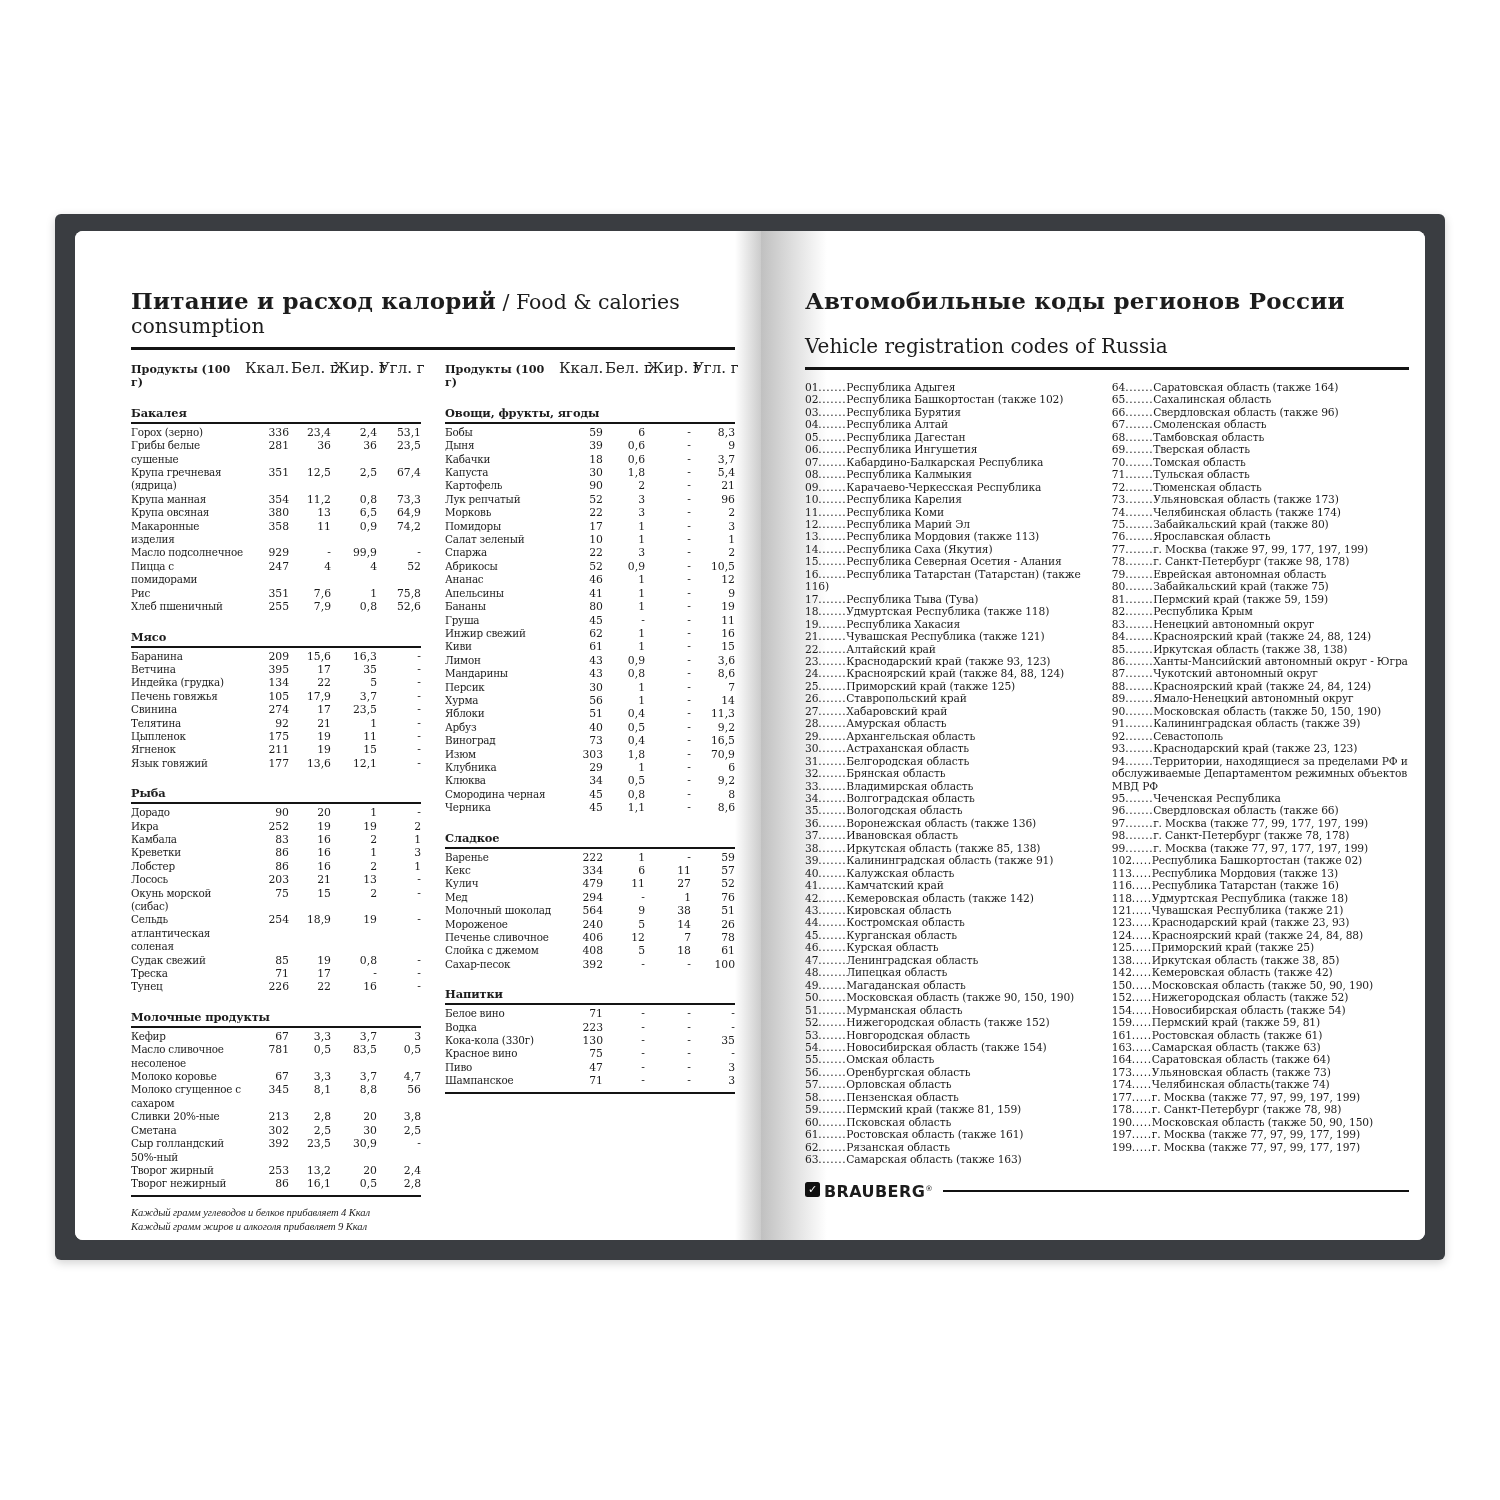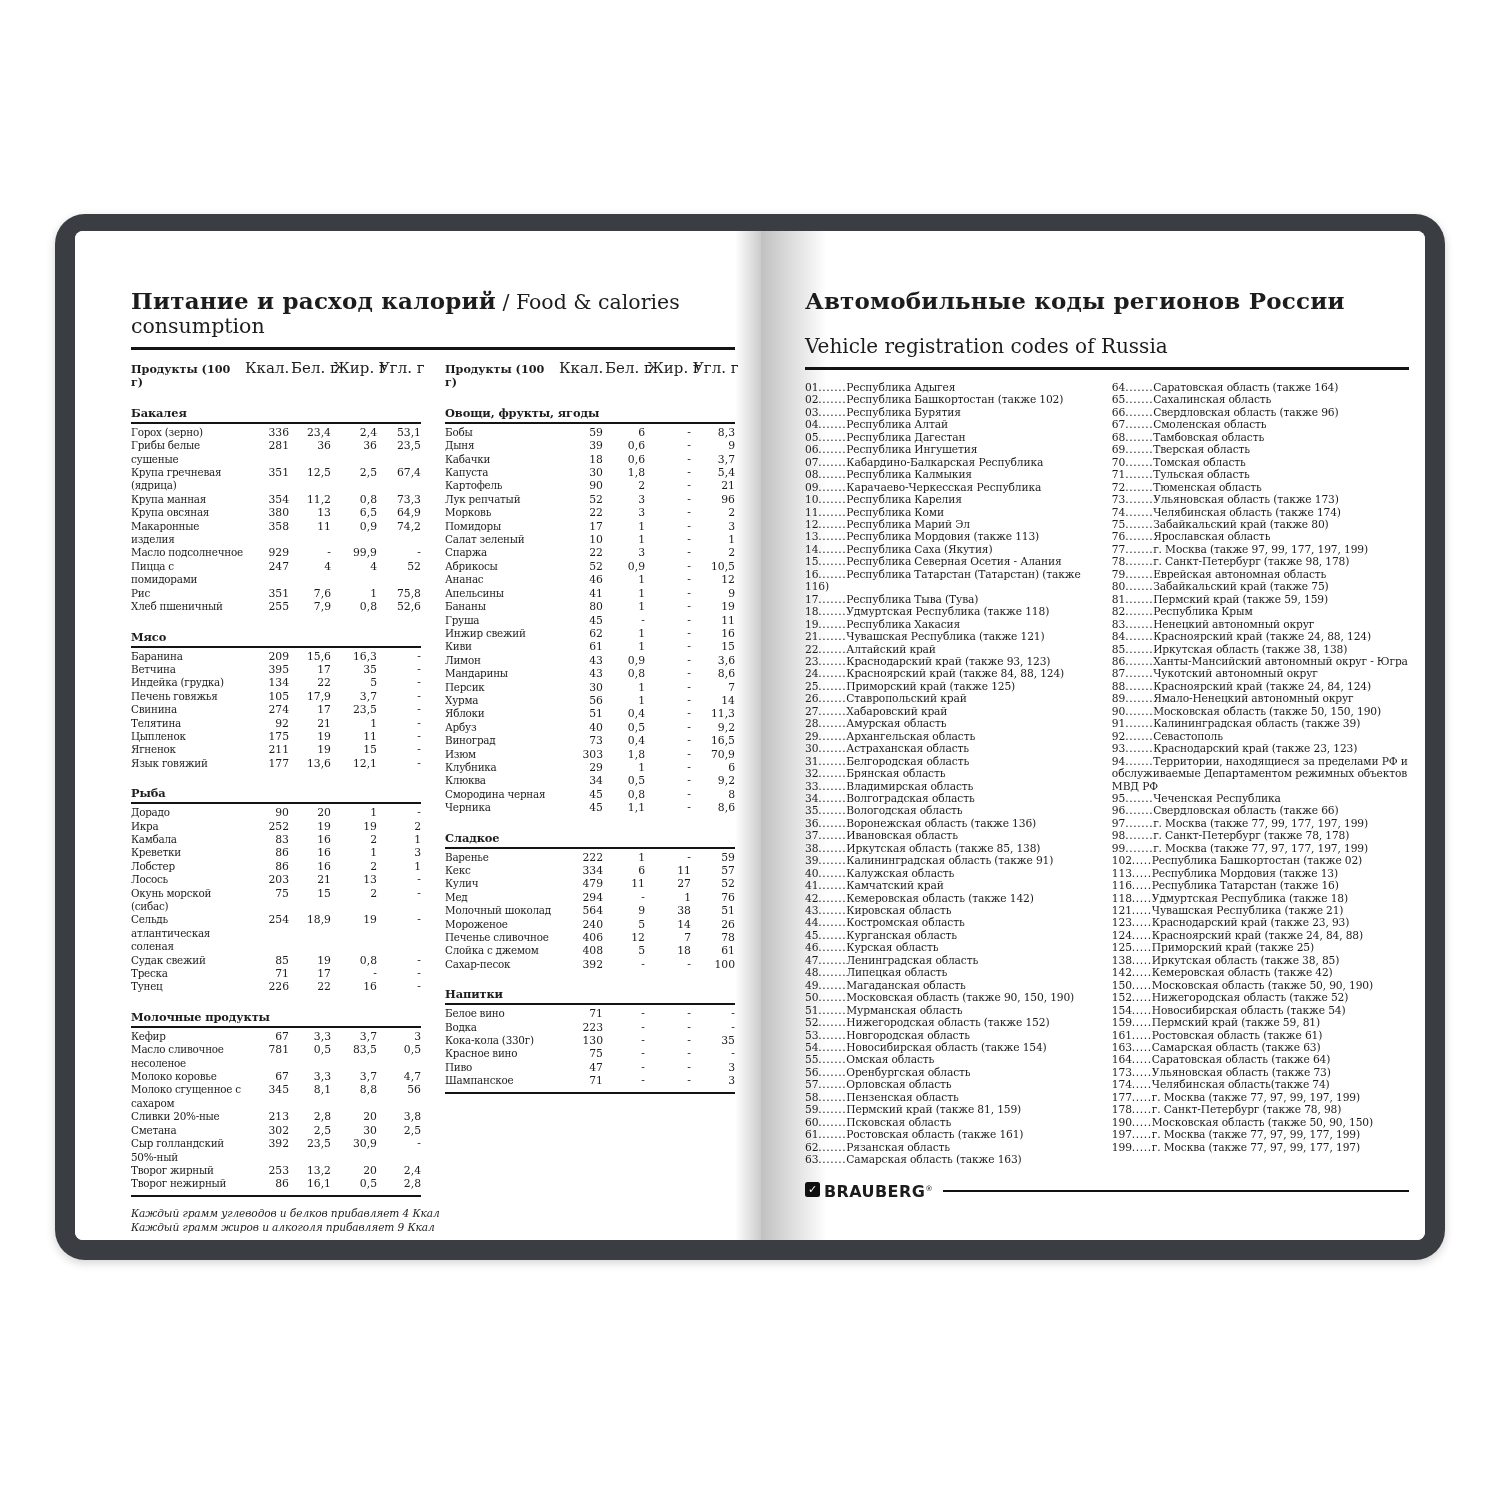--- a/index.html
+++ b/index.html
@@ -3,21 +3,21 @@
 <meta charset="utf-8">
 <style>
   html,body { margin:0; padding:0; }
   body {
     width:1500px; height:1500px; background:#ffffff; position:relative;
     font-family:"DejaVu Serif", serif; color:#1c1c1c;
     -webkit-font-smoothing:antialiased;
   }
   .book {
     position:absolute; left:55px; top:214px; width:1390px; height:1046px;
-    background:#3a3d41; border-radius:30px; box-sizing:border-box;
+    background:#3a3d41; border-radius:6px; box-sizing:border-box;
     padding:17px 20px 20px 20px; box-shadow:0 3px 10px rgba(0,0,0,0.18);
   }
   .spread {
     position:relative; width:100%; height:100%; background:#ffffff;
     display:flex; border-radius:8px; overflow:hidden;
   }
   .page { flex:1; position:relative; box-sizing:border-box; background:#fff; }
   .page.left  { padding:56px 26px 0 56px; }
   .page.right { padding:56px 16px 0 44px; }
   .page.left::after {
@@ -48,21 +48,21 @@
   .frow .num  { font-size:10.8px; text-align:right; white-space:nowrap; }
   .fhead { margin-bottom:7px; }
   .fhead .prod { font-weight:bold; font-size:11.2px; letter-spacing:0; }
   .fhead .num  { font-weight:normal; font-size:15px; }
   .fsec-title {
     font-weight:bold; font-size:11.4px; border-bottom:2px solid #141414;
     padding-bottom:2px; margin:16px 0 2px 0; letter-spacing:-0.1px;
   }
   .col-end-rule { border-bottom:2px solid #141414; margin-top:4px; }
 
-  .footnotes { margin-top:9px; }
+  .footnotes { margin-top:9px;font-family:Liberation Serif, serif; }
   .footnote { font-style:italic; font-size:10.6px; line-height:14.6px; letter-spacing:-0.1px; }
 
   
   .activity { display:flex; margin-top:13px; }
   .act-col { flex:1; min-width:0; padding:0 10px; }
   .act-col:first-child { padding-left:0; }
   .act-col:last-child { padding-right:0; }
   .act-col + .act-col { border-left:1px solid #4a4a4a; }
   .act-head { display:flex; justify-content:space-between; align-items:flex-start;
     border-bottom:2px solid #141414; padding-bottom:3px; }

